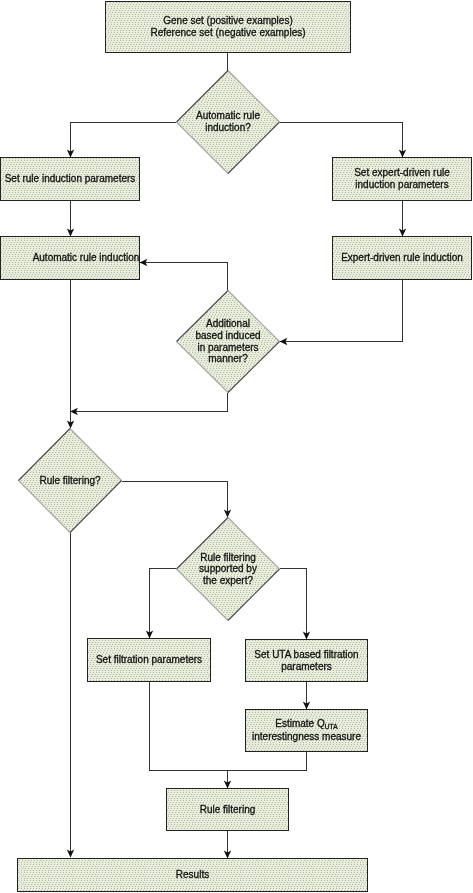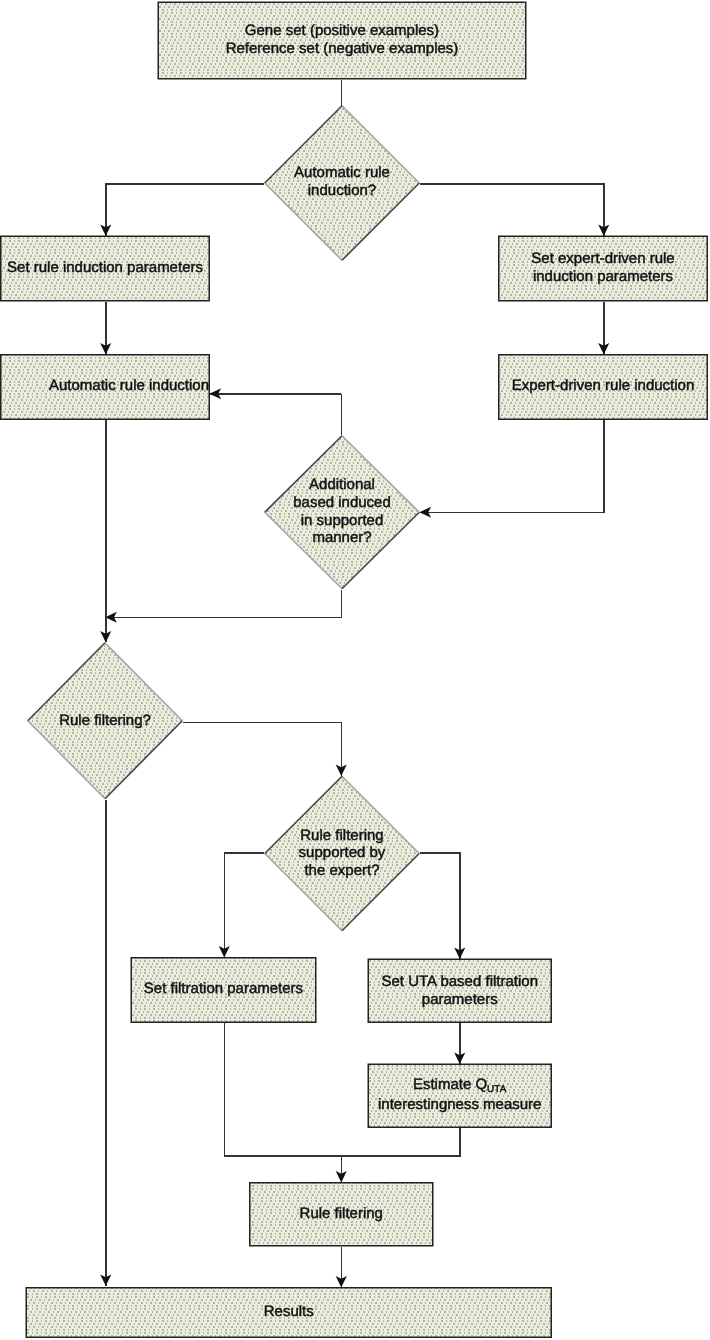--- a/index.html
+++ b/index.html
@@ -146,21 +146,21 @@
   <div class="nlabel" id="lb-expind">
         <div>
     <div class="tline">Expert-driven rule induction</div>
   </div>
       </div>
 
   <div class="nlabel" id="lb-d2">
         <div>
     <div class="tline">Additional</div>
     <div class="tline">based induced</div>
-    <div class="tline">in supported</div>
+    <div class="tline">in parameters</div>
     <div class="tline">manner?</div>
   </div>
       </div>
 
   <div class="nlabel" id="lb-d3">
         <div>
     <div class="tline">Rule filtering?</div>
   </div>
       </div>
 

